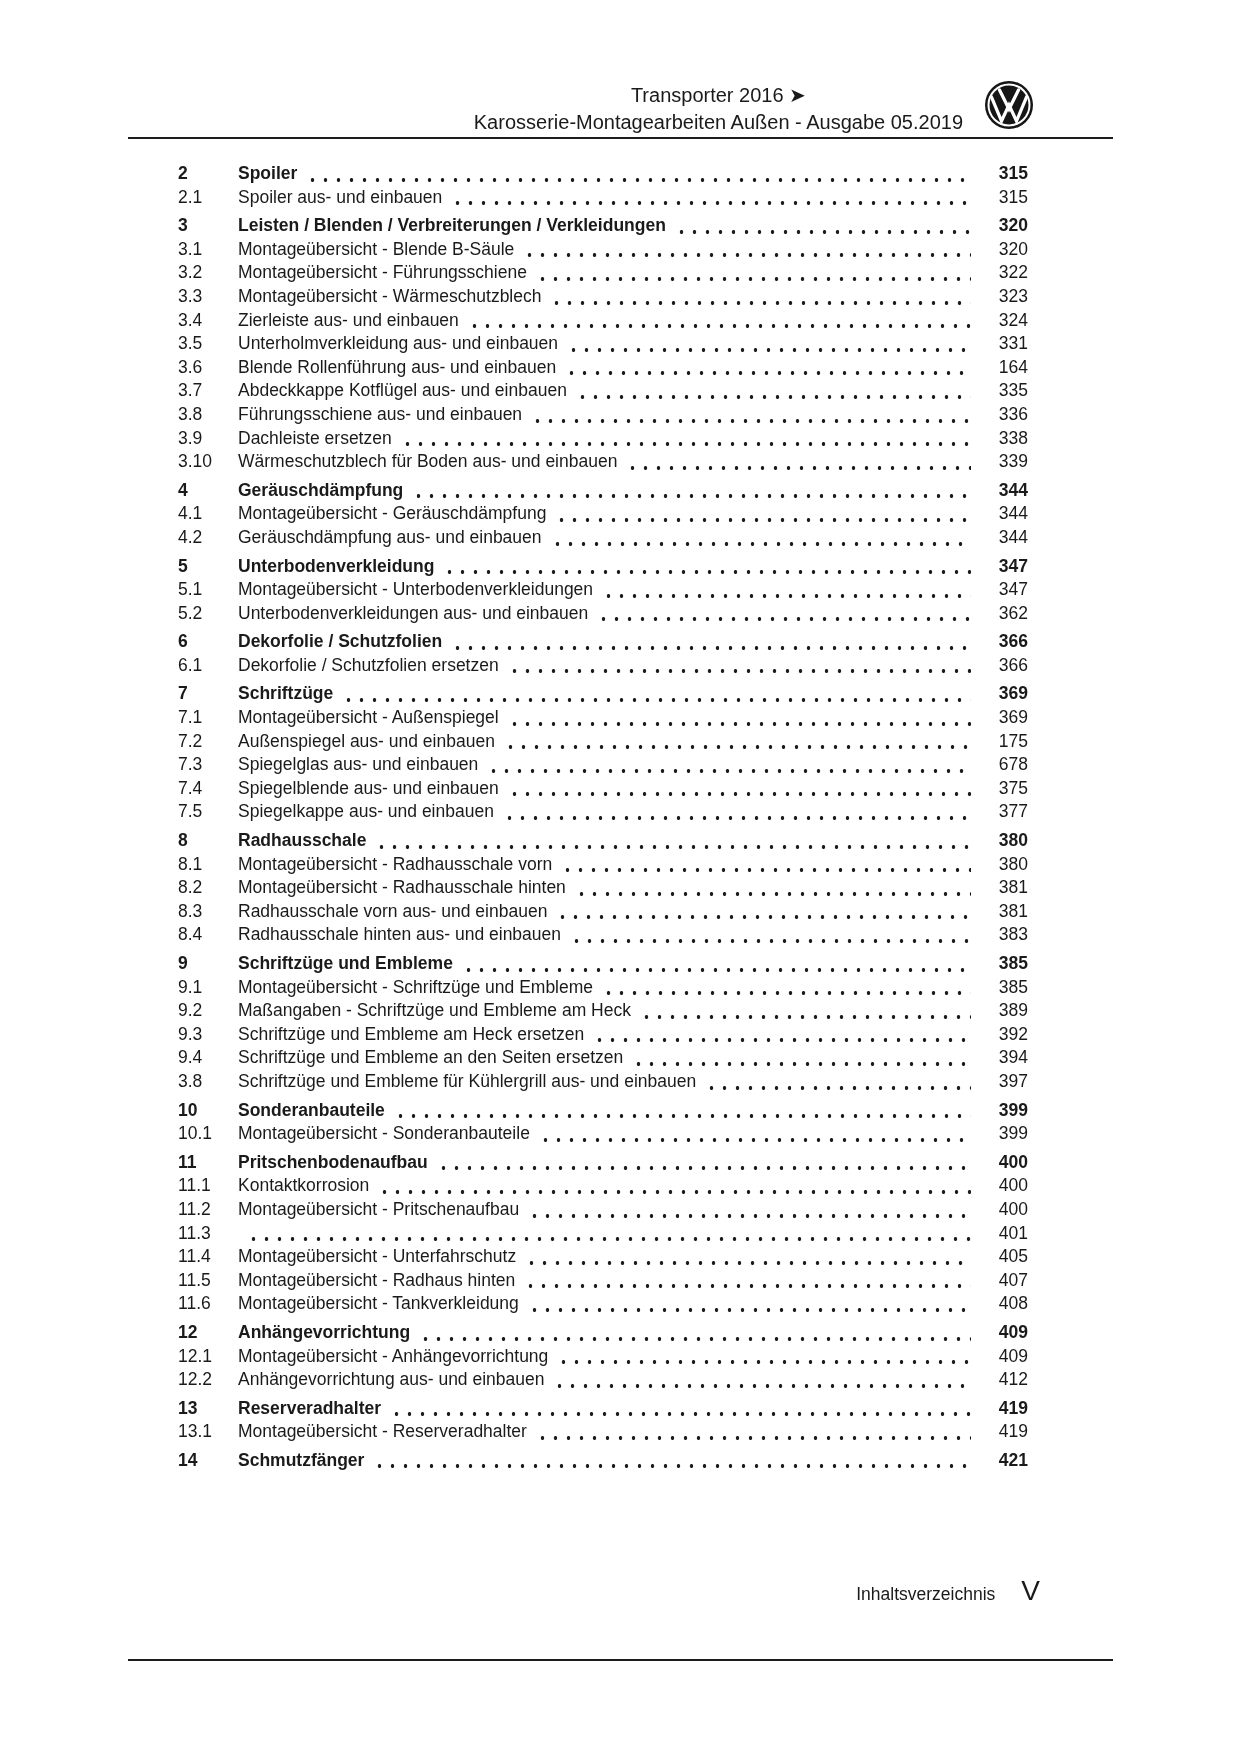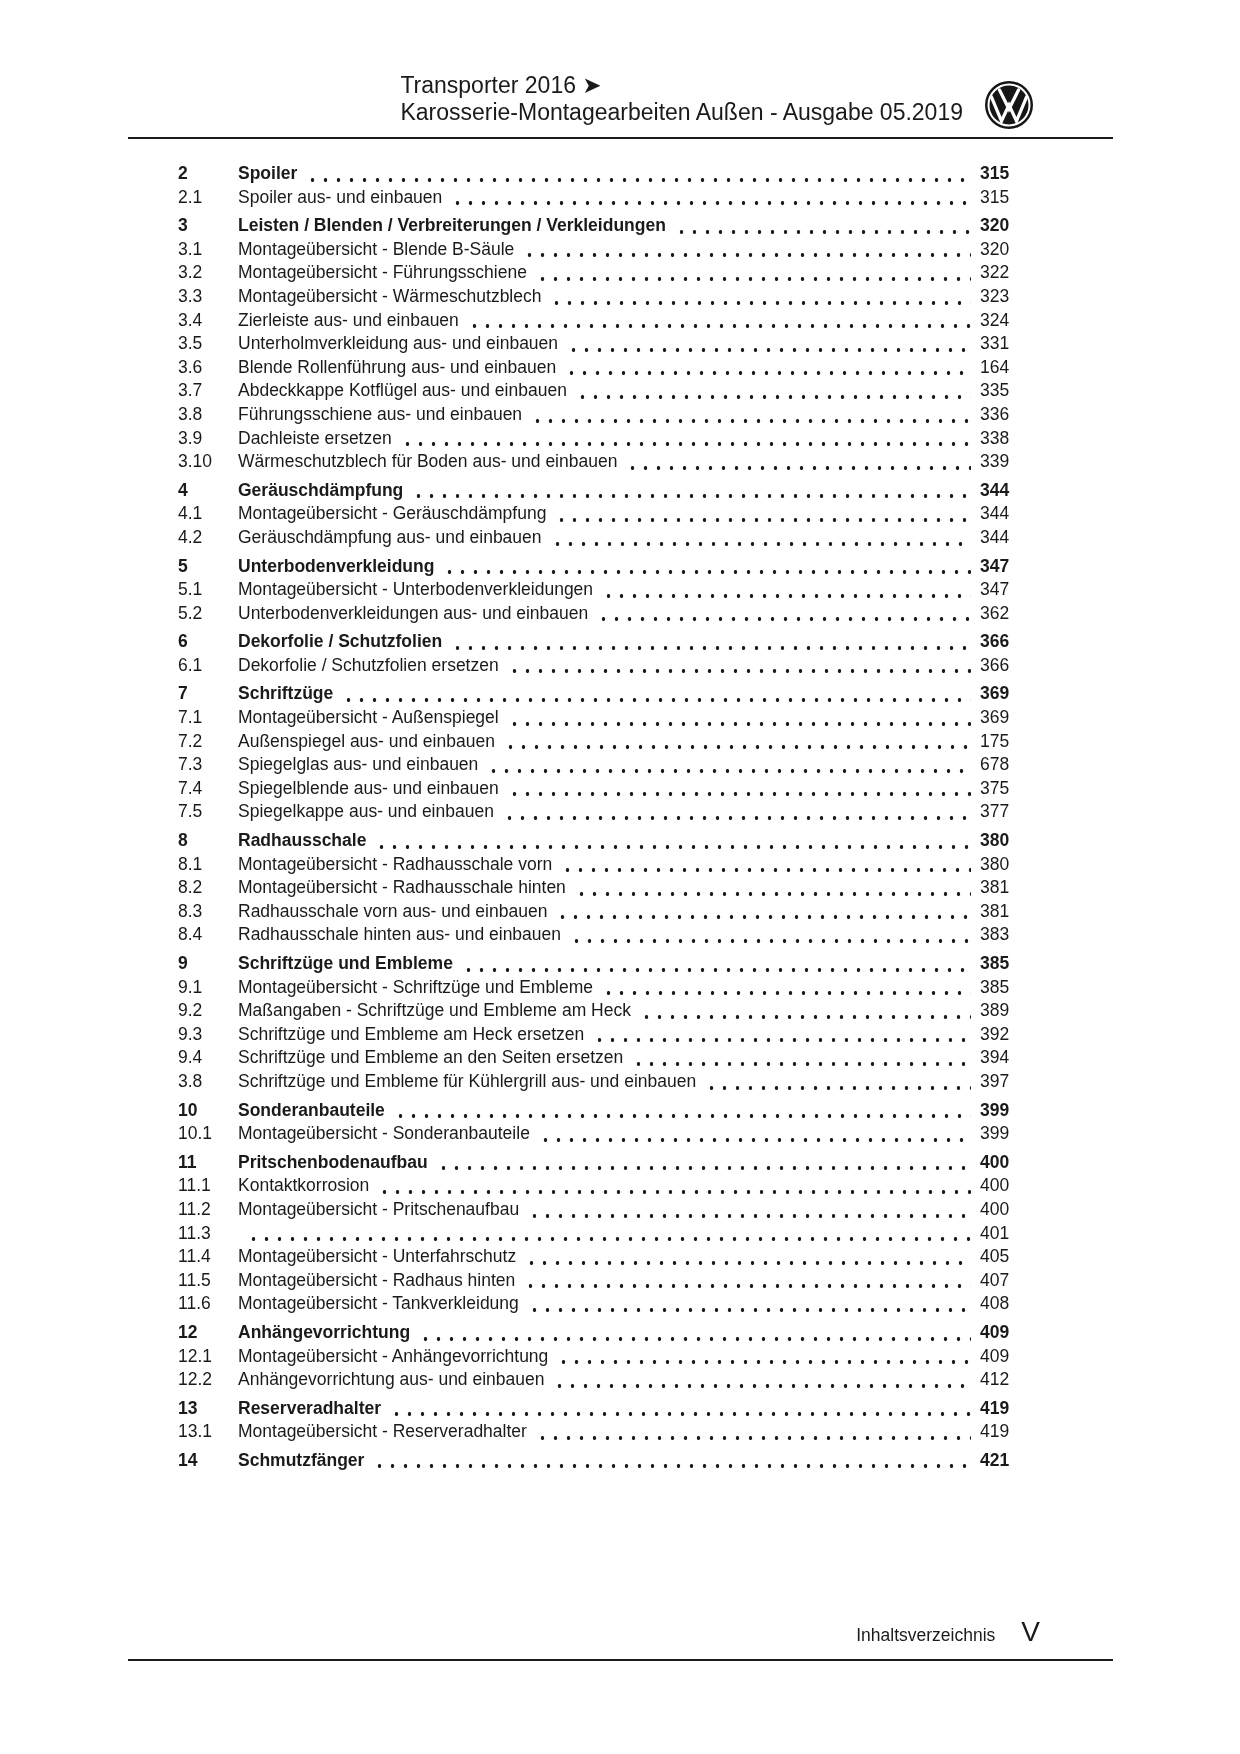--- a/index.html
+++ b/index.html
@@ -10,24 +10,24 @@
     font-family: "Liberation Sans", sans-serif;
     color: #1a1a1a;
     position: relative;
     overflow: hidden;
   }
   .page { position: absolute; inset: 0; }
 
   
   .header-text {
     position: absolute;
-    top: 72px;
+    top: 82px;
     right: 277px;
-    text-align: left;
-    font-size: 23px;
+    text-align: center;
+    font-size: 20px;
     line-height: 27px;
     white-space: nowrap;
   }
   .logo {
     position: absolute;
     top: 80px;
     left: 984px;
     width: 50px;
     height: 50px;
   }
@@ -64,35 +64,35 @@
     margin: 0 9px 0 9px;
     align-self: flex-end;
     background-image: radial-gradient(circle, #1b1b1b 1.6px, transparent 2.1px);
     background-size: 13px 6px;
     background-repeat: repeat-x;
     background-position: left 0px bottom 3px;
     min-width: 20px;
   }
   .toc-page {
     flex: 0 0 48px;
-    text-align: left;
+    text-align: right;
   }
 
   
   .rule-bottom {
     position: absolute;
     top: 1659px;
     left: 128px;
     width: 985px;
     height: 2px;
     background: #1c1c1c;
   }
   .footer {
     position: absolute;
-    top: 1617px;
+    top: 1576px;
     right: 200px;
     display: flex;
     align-items: baseline;
     gap: 26px;
     font-size: 17.5px;
   }
   .footer .roman { font-size: 28px; line-height: 30px; }
 </style>
 </head>
 <body>

